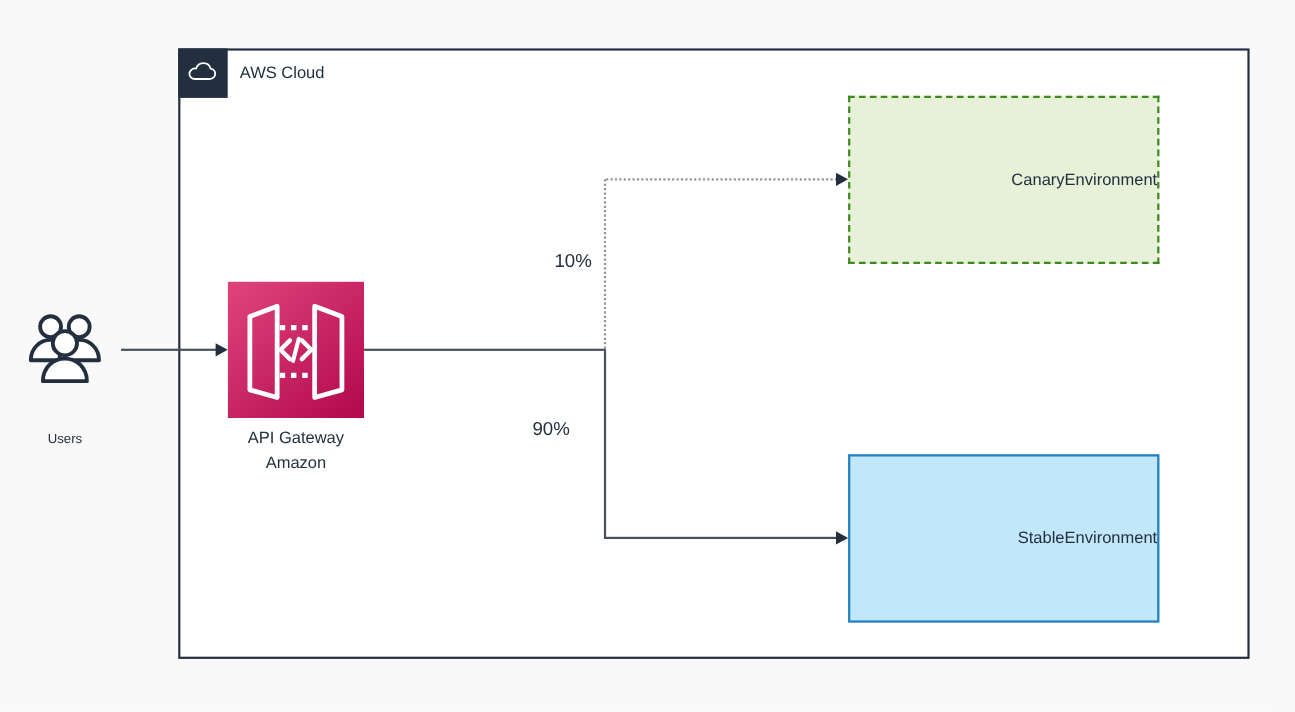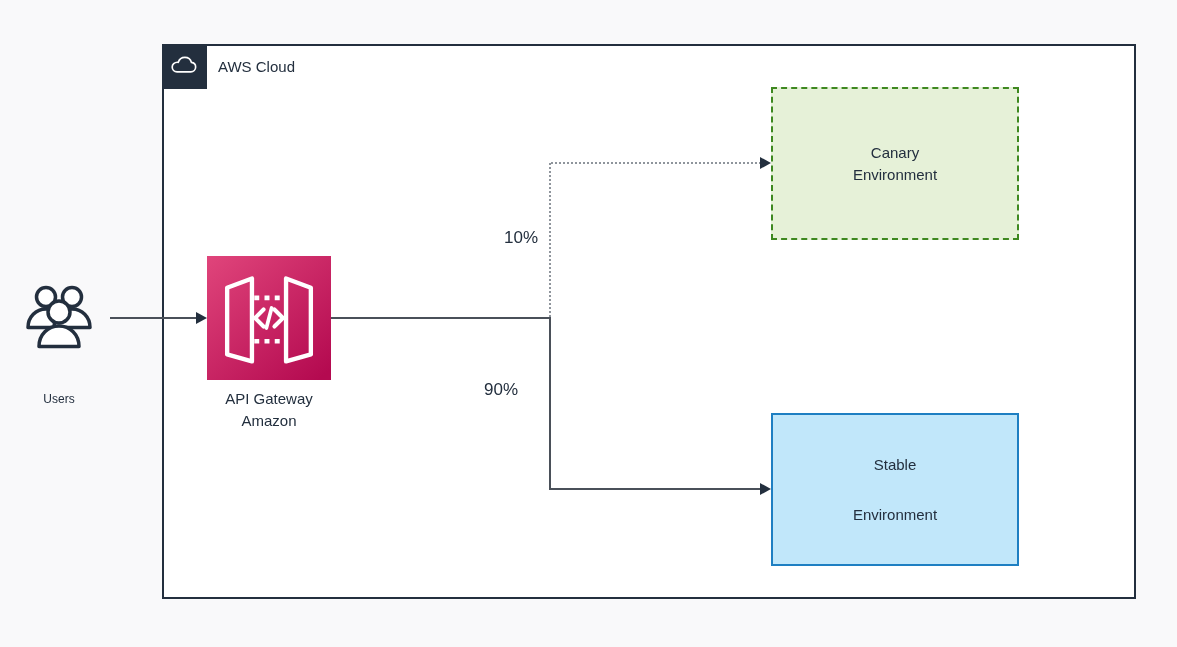--- a/index.html
+++ b/index.html
@@ -28,24 +28,24 @@
     font-size:15px;color:var(--navy);white-space:nowrap;}
 
   .users-icon{position:absolute;left:25px;top:283px;width:68px;height:68px;}
   .users-label{position:absolute;left:19px;top:392px;width:80px;text-align:center;
     font-size:12px;color:var(--navy);}
 
   .apigw-icon{position:absolute;left:207px;top:256px;width:124px;height:124px;}
   .apigw-label{position:absolute;left:197px;top:388px;width:144px;text-align:center;
     font-size:15px;line-height:22px;color:var(--navy);}
 
-  .env-box{position:absolute;width:248px;height:153px;display:flex;flex-direction:column;
-    align-items:center;justify-content:center;font-size:15px;line-height:22px;text-align:center;}
+  .env-box{position:absolute;width:283px;height:153px;display:flex;flex-direction:row;
+    align-items:center;justify-content:flex-end;font-size:15px;line-height:22px;text-align:center;}
   .canary-box{left:771px;top:87px;background:var(--canary-fill);border:2px dashed var(--canary-border);}
-  .stable-box{left:771px;top:413px;background:var(--stable-fill);border:2px solid var(--stable-border);gap:28px;}
+  .stable-box{left:771px;top:413px;background:var(--stable-fill);border:2px solid var(--stable-border);}
 
   .hline{position:absolute;height:2px;background:var(--line);}
   .vline{position:absolute;width:2px;background:var(--line);}
   .dot-h{position:absolute;height:0;border-top:2px dotted var(--dotted-line);}
   .dot-v{position:absolute;width:0;border-left:2px dotted var(--dotted-line);}
   .arrow-right{position:absolute;width:0;height:0;
     border-top:6px solid transparent;border-bottom:6px solid transparent;
     border-left:11px solid var(--navy);}
 
   .pct-label{position:absolute;width:84px;text-align:center;font-size:17px;color:var(--navy);}

